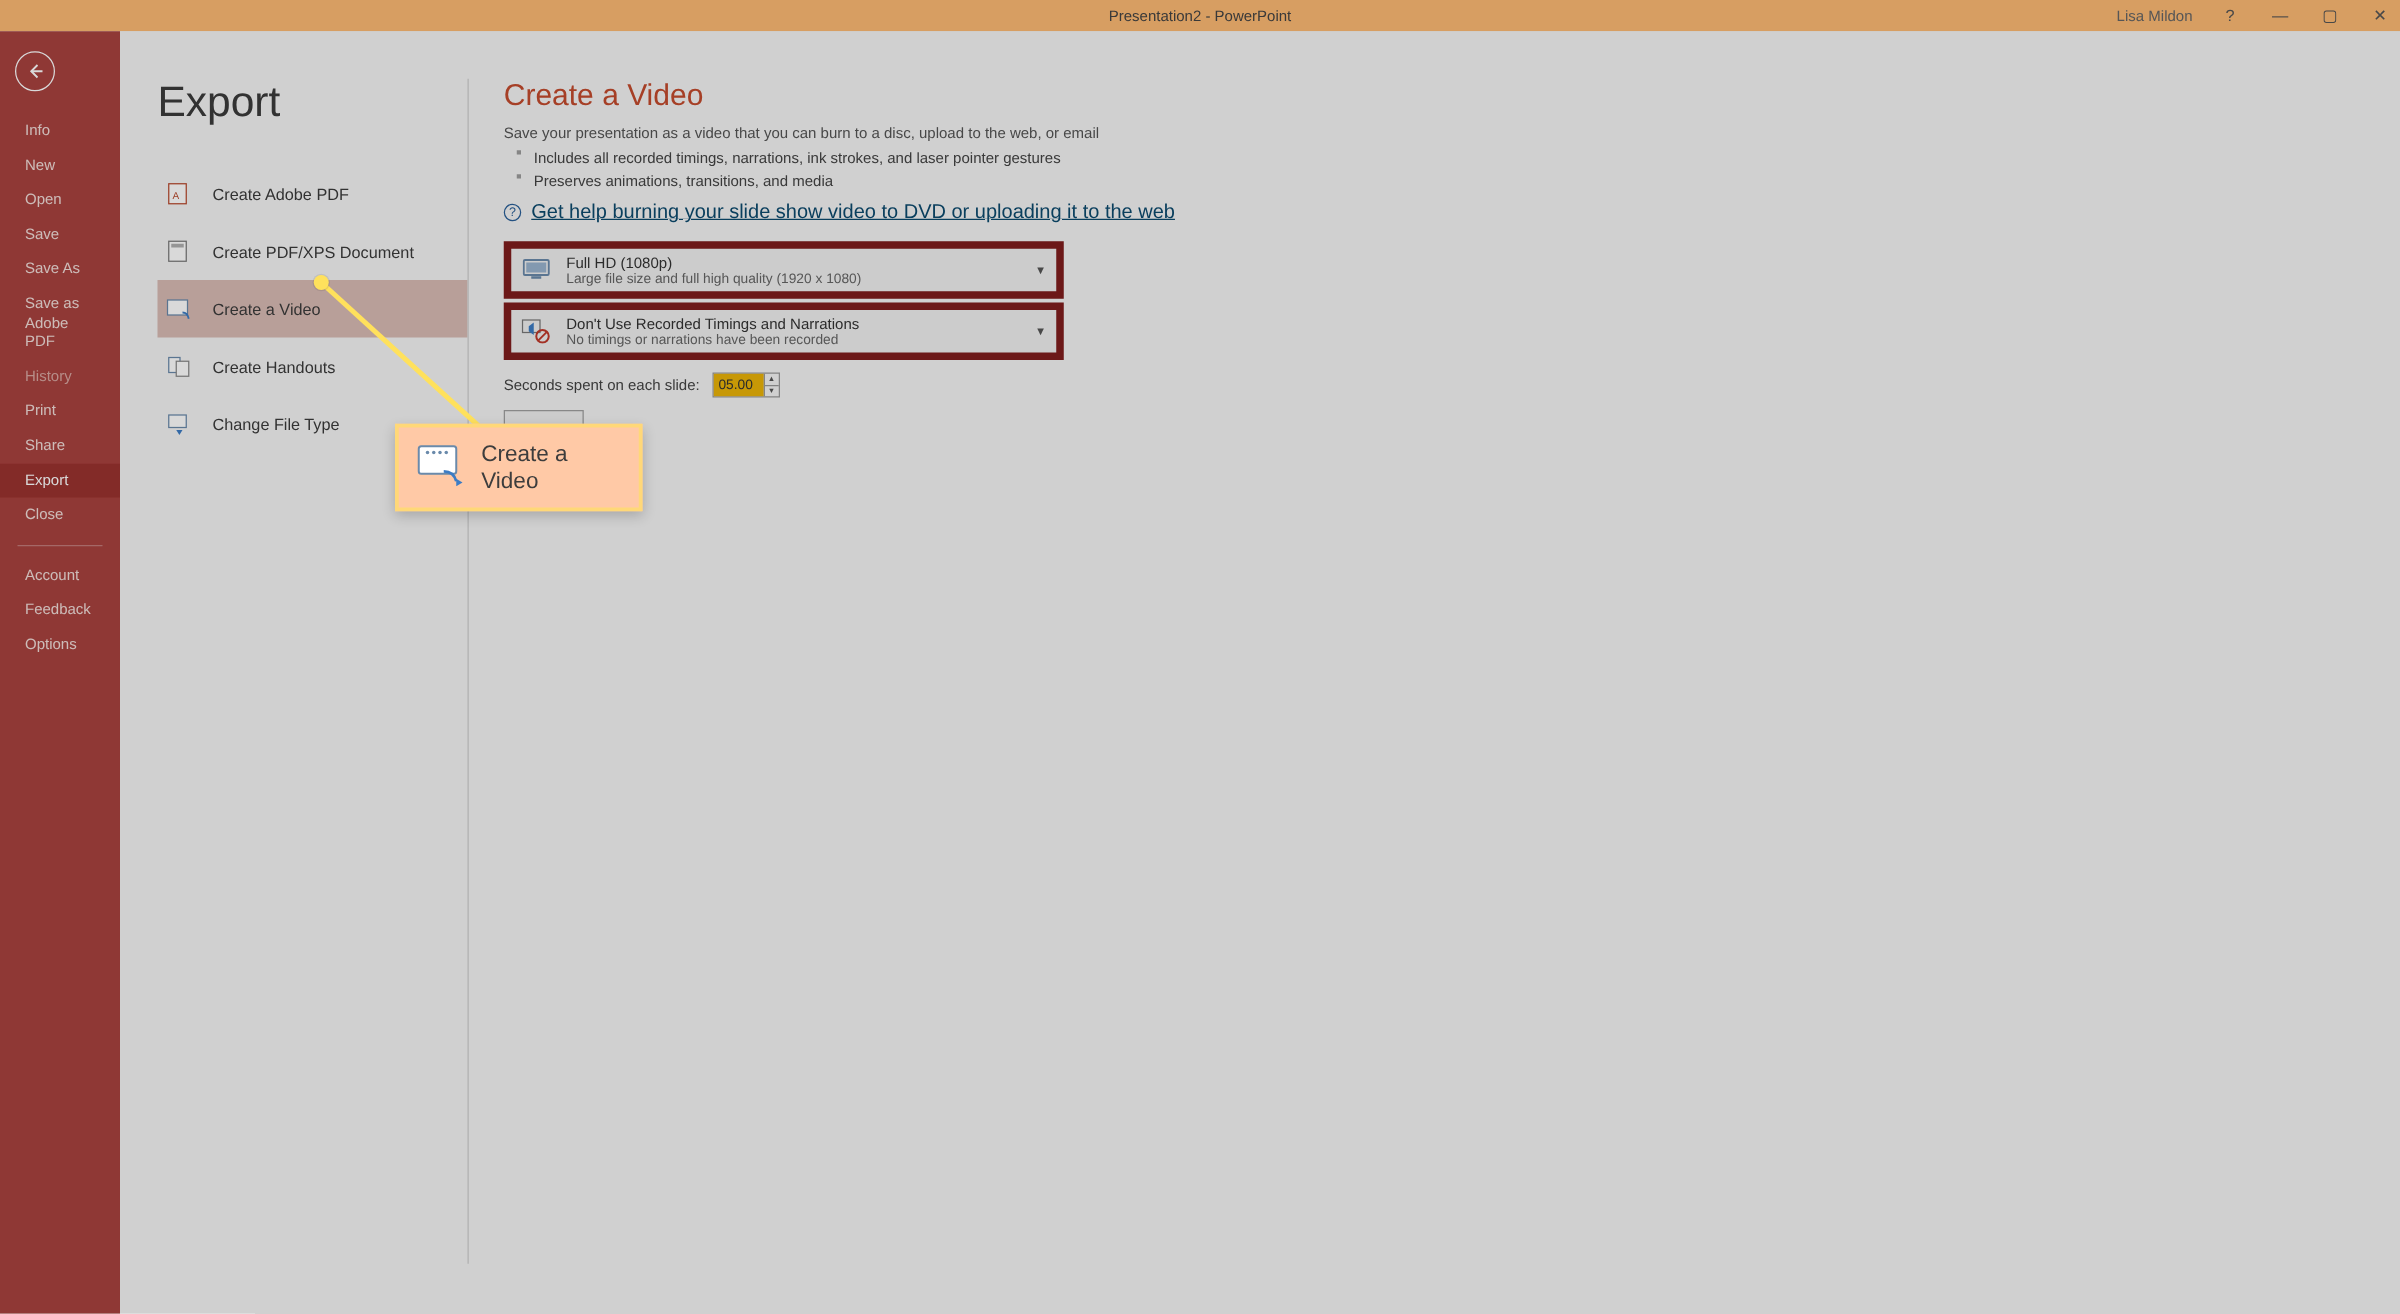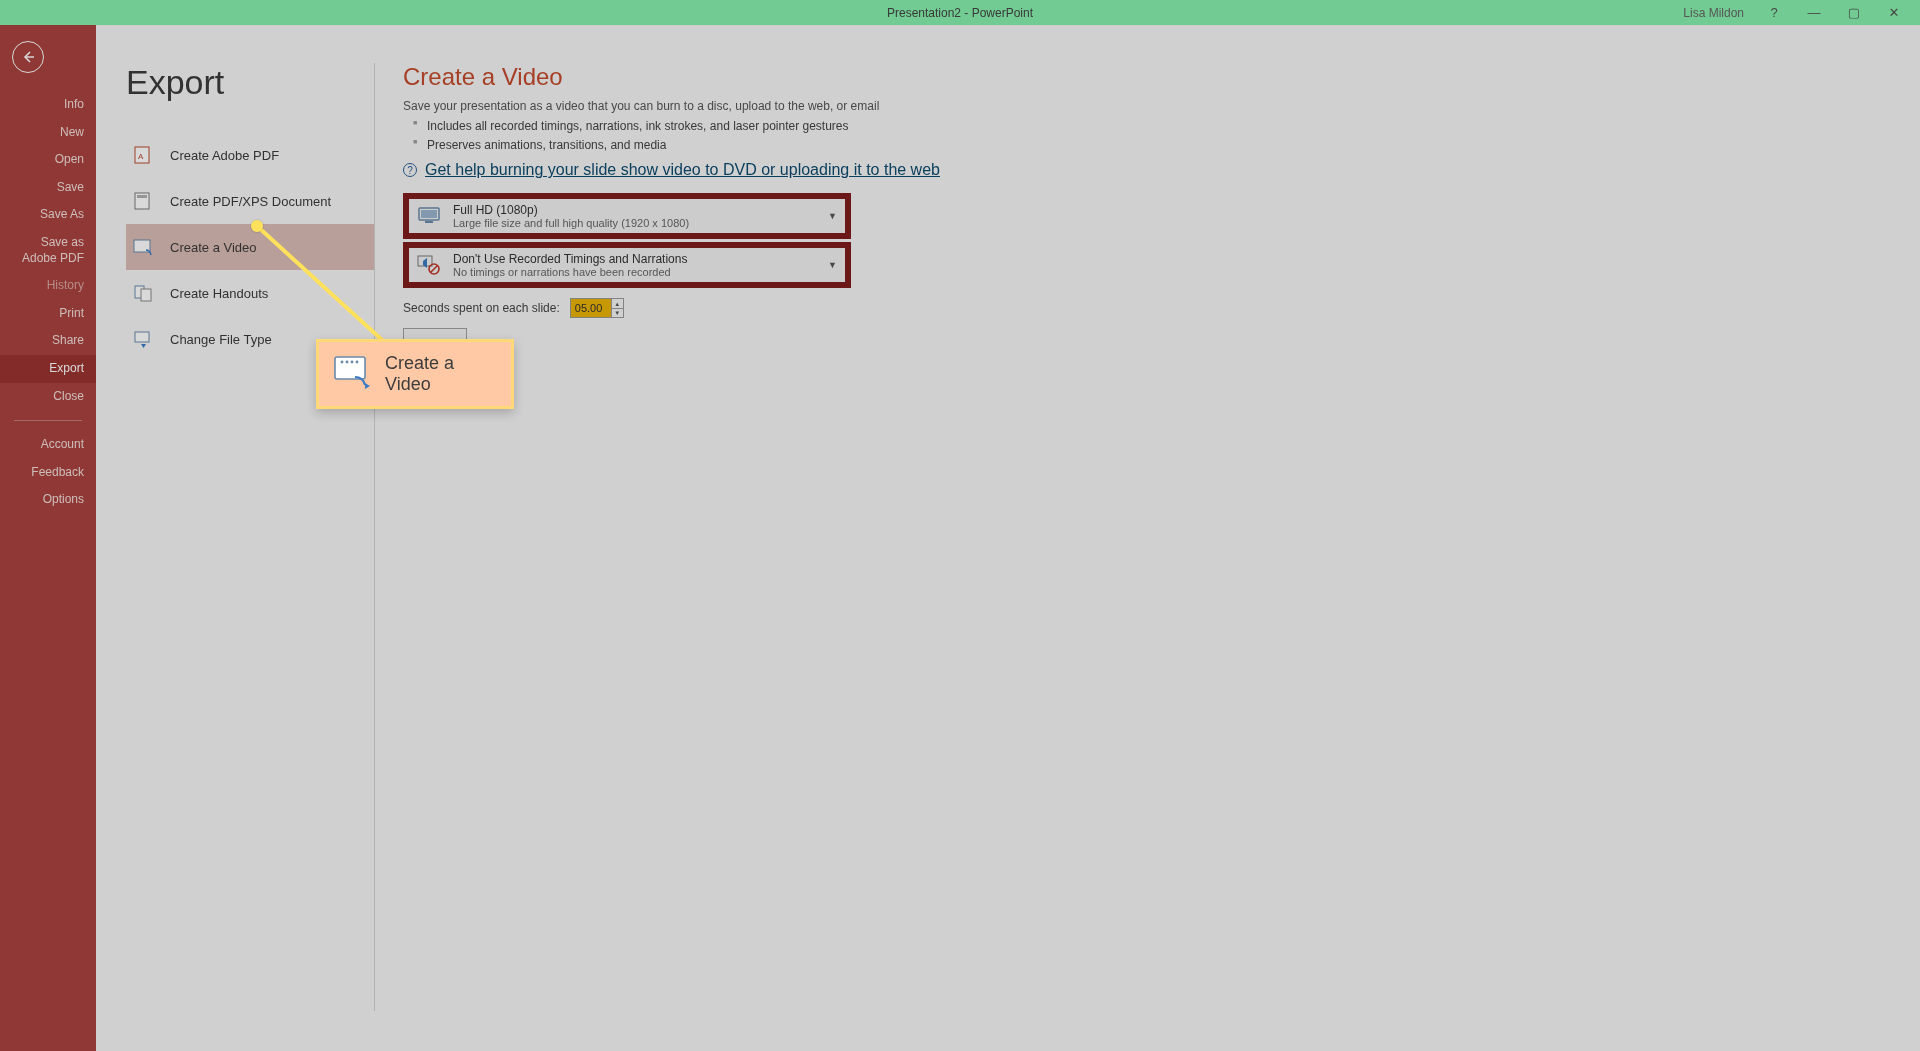--- a/index.html
+++ b/index.html
@@ -14,41 +14,41 @@
     height: 1051px;
     position: relative;
   }
   .dim-overlay {
     position:absolute; inset:0; background:rgba(0,0,0,0.15); pointer-events:none; z-index:5;
   }
   .titlebar {
     height: 25px;
     display:flex; align-items:center; justify-content:center;
     position:relative; font-size:12px; color:#444;
-    background:#86efac;
-  }
-  .titlebar .right { position:absolute; right:16px; top:0; height:25px; display:flex; align-items:center; gap:20px; }
+    background:#fdba74;
+  }
+  .titlebar .right { position:absolute; right:6px; top:0; height:25px; display:flex; align-items:center; gap:20px; }
   .titlebar .user { color:#666; font-size:12px; }
   .winbtn { width:20px; text-align:center; color:#555; font-size:13px; cursor:pointer; }
   .app {
     display:flex; height:calc(100% - 25px); position:relative;
   }
   
   .sidebar {
     width:96px; background:#A94442; background:linear-gradient(#a8423f,#9e3c39);
     background:#a8423f;
     color:#fff; padding-top:16px; flex-shrink:0;
   }
   .back-circle {
     width:32px; height:32px; border:1.5px solid #fff; border-radius:50%;
     margin-left:12px; margin-bottom:18px; display:flex; align-items:center; justify-content:center;
     cursor:pointer;
   }
   .nav-item {
-    padding:6px 12px 6px 20px; font-size:12px; color:#f1ddd9; cursor:pointer; line-height:1.3;text-align:right;
+    padding:6px 28px 6px 20px; font-size:12px; color:#f1ddd9; cursor:pointer; line-height:1.3;
   }
   .nav-item.muted { color:#d7a6a0; }
   .nav-item.selected { background:#9a332f; color:#fff; }
   .nav-sep { height:1px; background:rgba(255,255,255,0.3); margin:10px 14px; }
 
   
   .main { flex:1; display:flex; background:#f5f5f5; position:relative; }
   .col-left {
     width:278px; padding:38px 0 0 30px; flex-shrink:0;
   }

